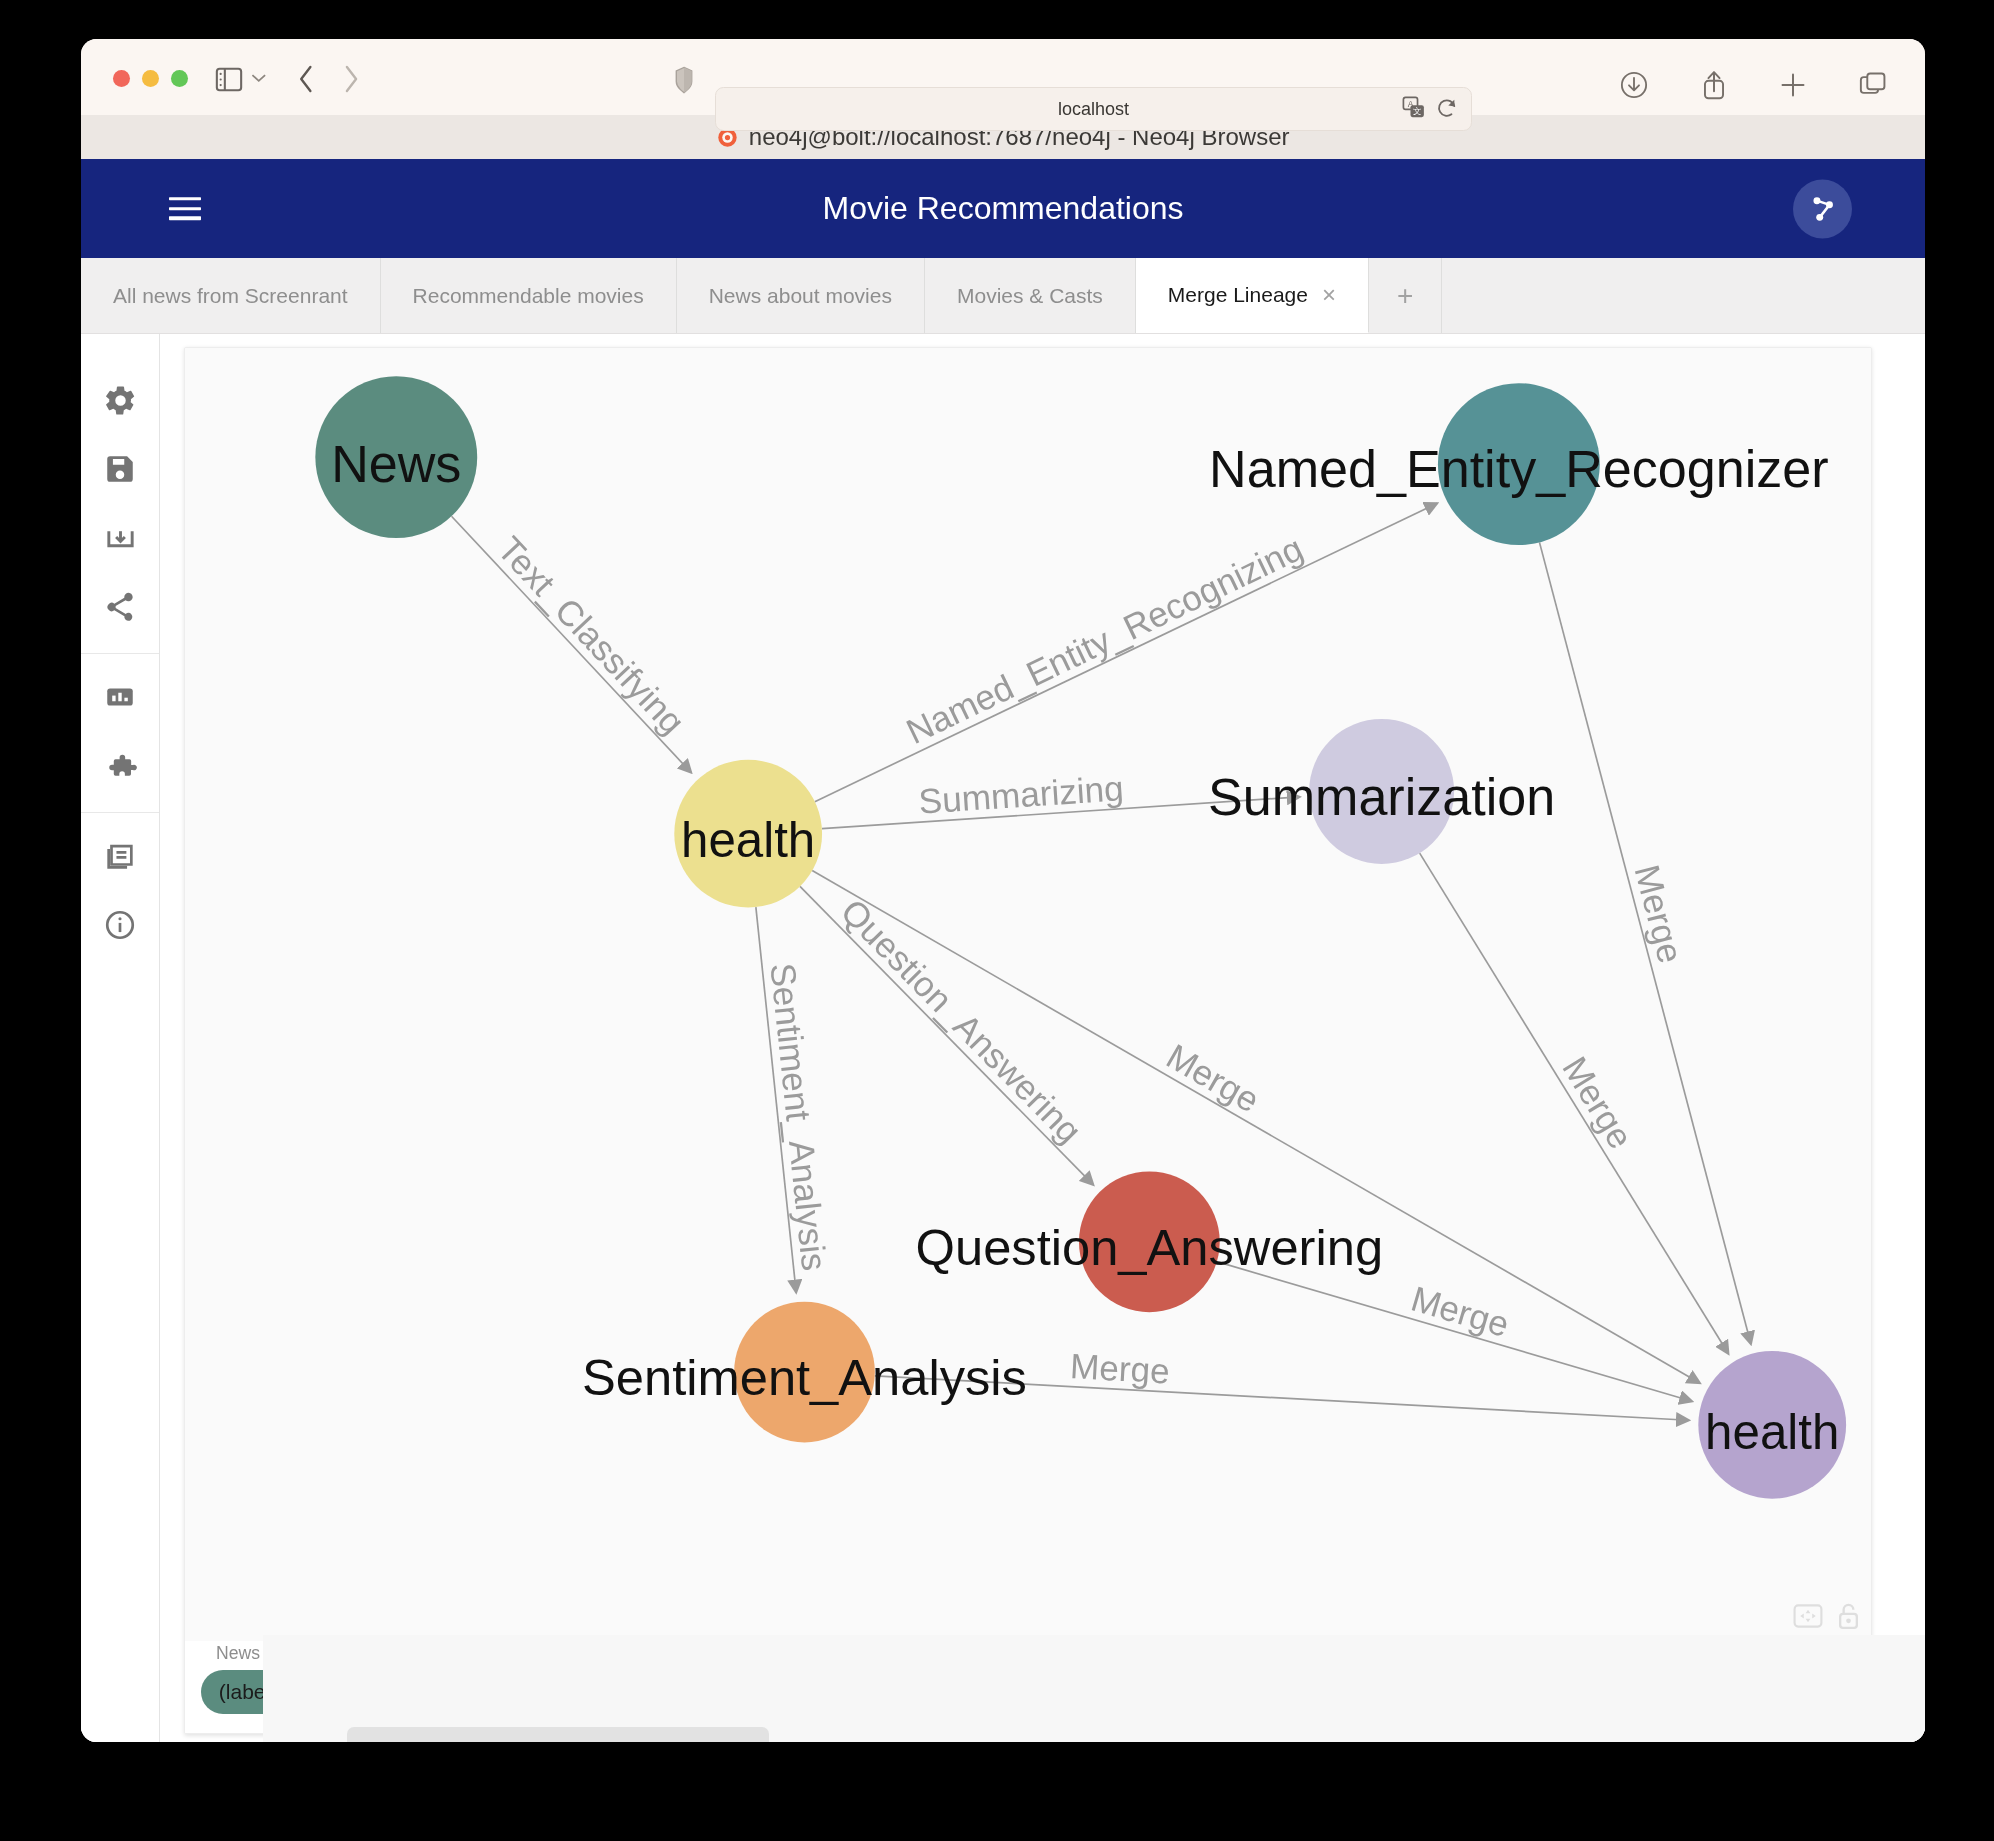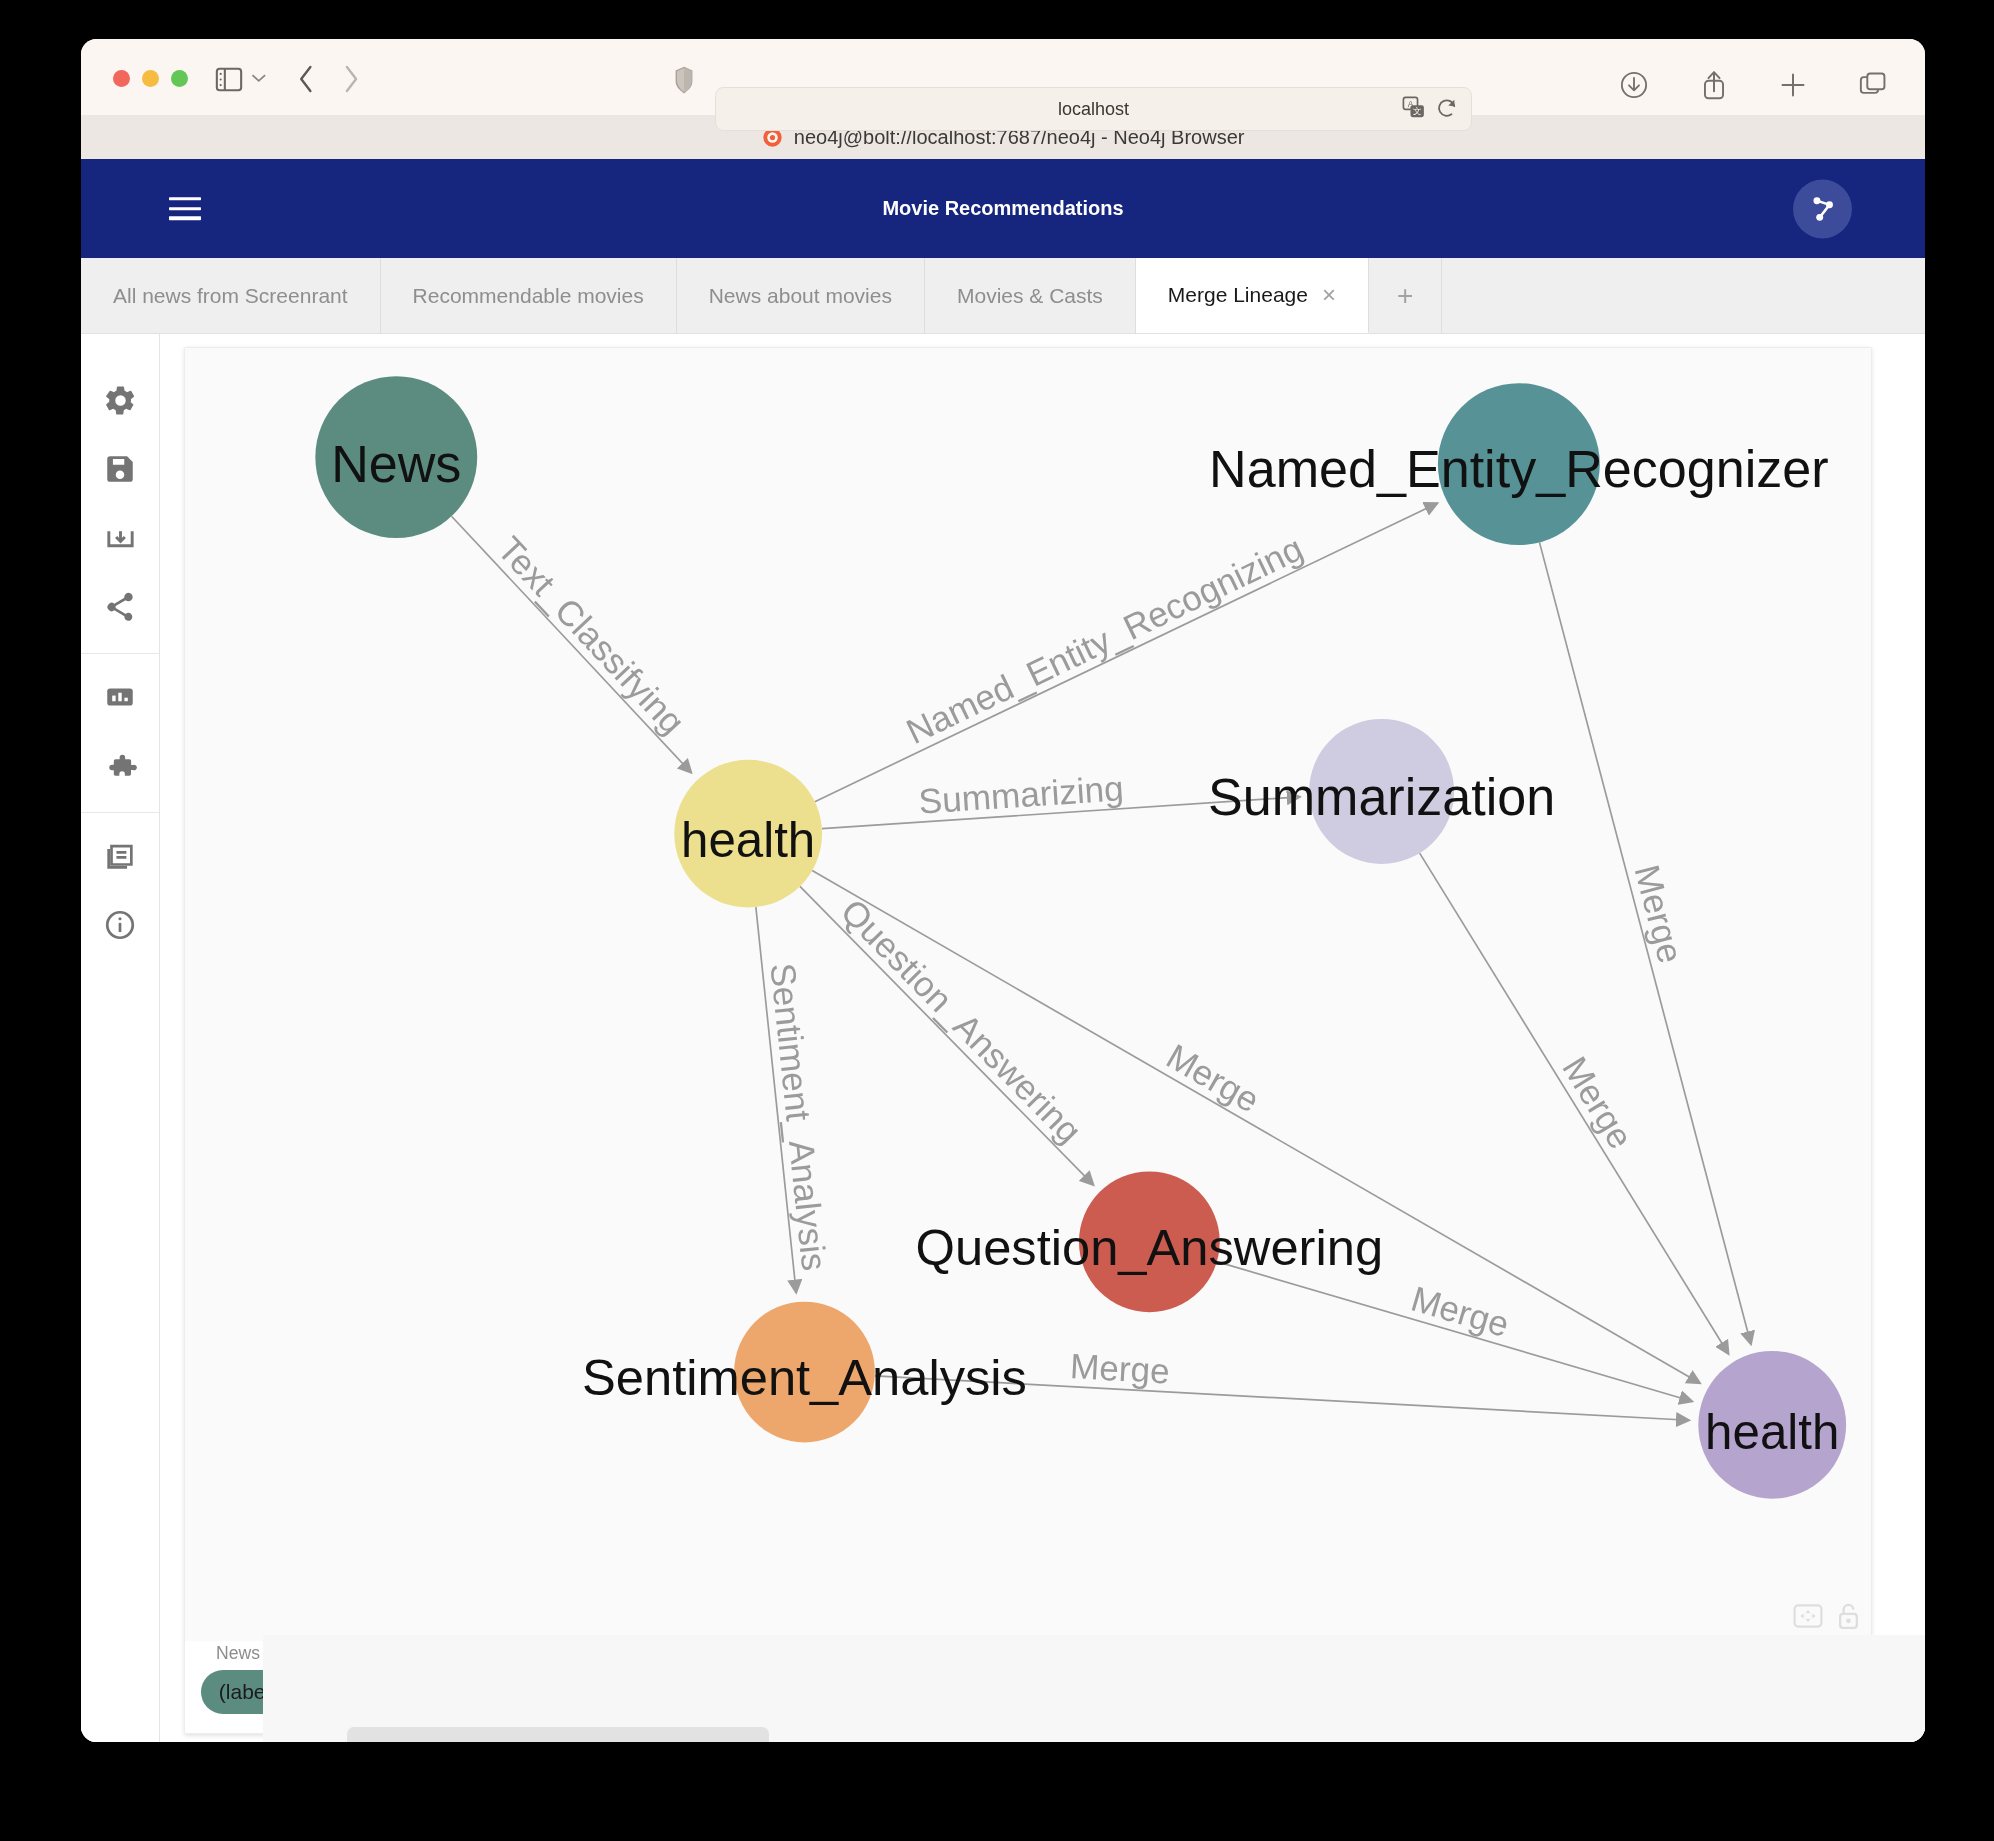--- a/index.html
+++ b/index.html
@@ -54,36 +54,36 @@
   .urlbar .url-right { position: absolute; right: 12.7px; top: 0; height: 100%; display: flex; align-items: center; gap: 10px; }
 
   .tb-right { position: absolute; right: 37px; top: 30px; display: flex; gap: 51px; align-items: center; }
 
   
   .tabstrip { display: flex; height: 44px; background: #ece7e3; }
   .btab {
     flex: 1 1 0;
     display: flex; align-items: center; justify-content: center;
     gap: 11.3px;
-    font-size: 20px; color: #3b3936;
+    font-size: 24px; color: #3b3936;
     border-right: 0.7px solid #dcd5d0;
     background: #ece7e3;
   }
   .btab:last-child { border-right: none; }
   .neo-logo { width: 21px; height: 21px; flex: none; }
 
   
   .app { position: relative; height: 1584px; background: #fff; }
   .appbar {
     position: relative;
     height: 99px;
     background: #16257e;
     display: flex; align-items: center; justify-content: center;
   }
-  .appbar .title { color: #fff; font-size: 20px; font-weight: 700; }
+  .appbar .title { color: #fff; font-size: 32px; font-weight: 400; }
   .hamburger { position: absolute; left: 88px; top: 50%; transform: translateY(-50%); width: 32px; }
   .hamburger i { display: block; height: 3.5px; background: #fff; margin: 6.3px 0; border-radius: 0.7px; }
   .avatar {
     position: absolute; right: 73px; top: 50%; transform: translateY(-50%);
     width: 59px; height: 59px; border-radius: 50%;
     background: #3c4c9b;
     display: flex; align-items: center; justify-content: center;
   }
 
   

